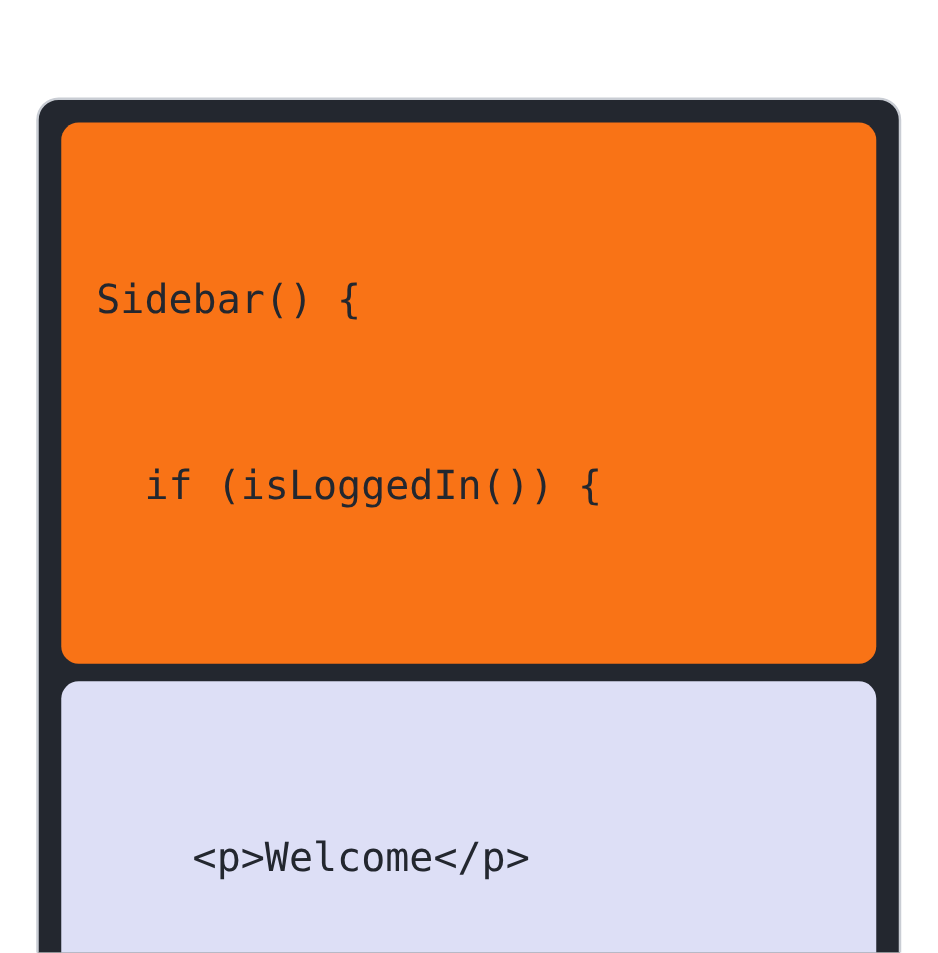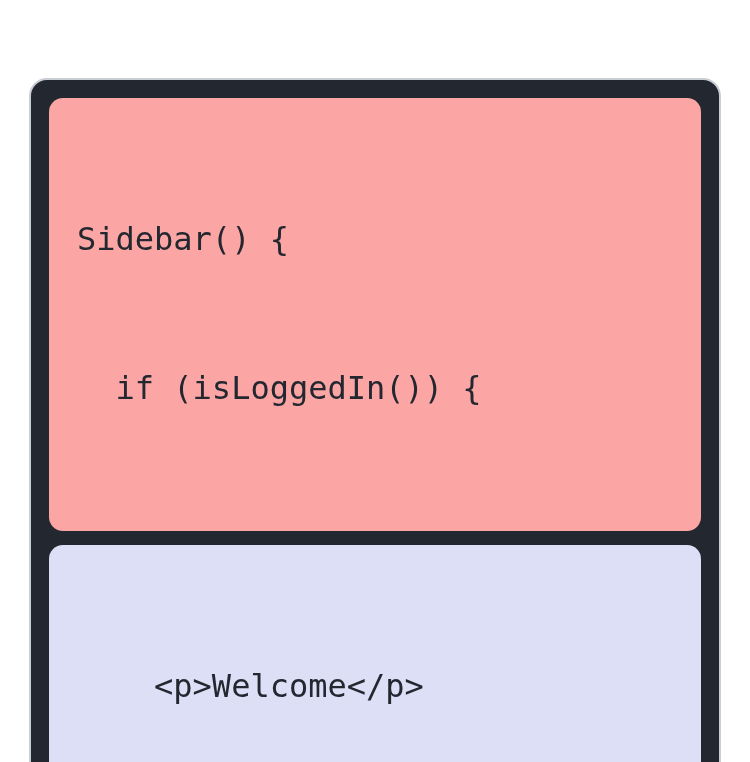--- a/index.html
+++ b/index.html
@@ -29,21 +29,21 @@
     .block {
       border-radius: 14px;
       padding: 18px 28px;
       font-family: 'Menlo', 'Monaco', 'Consolas', monospace;
       font-size: 32px;
       line-height: 1.55;
       white-space: pre;
       color: #23272f;
     }
     .block-yellow {
-      background: #fca5a5;
+      background: #f97316;
     }
     .block-purple {
       background: #dddff6;
     }
     .code-line {
       display: block;
     }
   </style>
 </head>
 <body>

